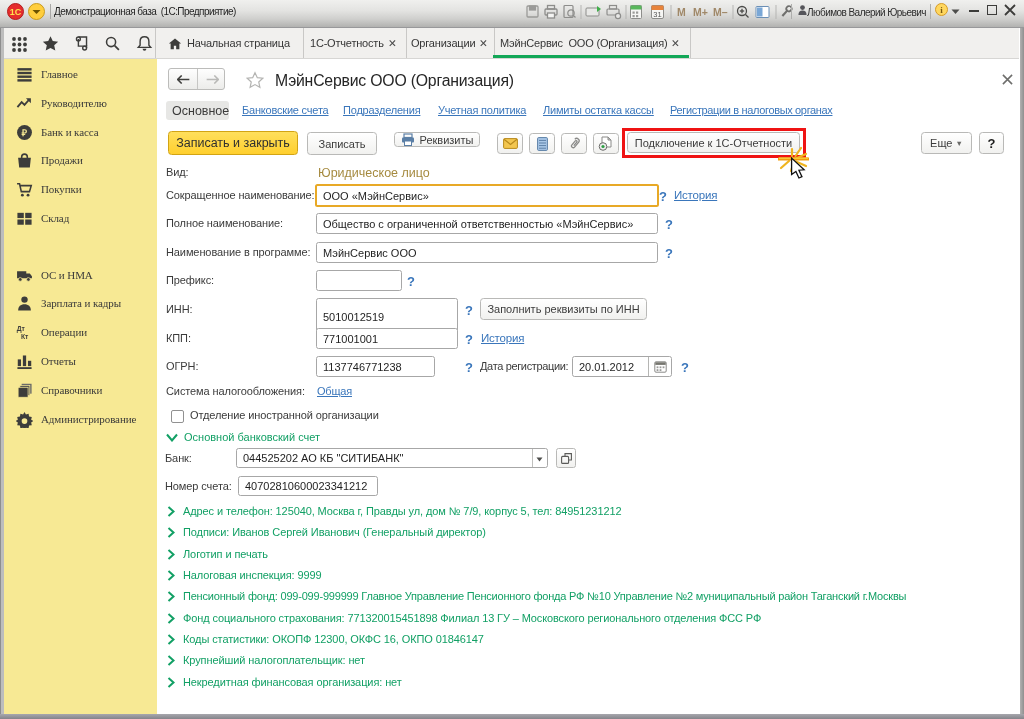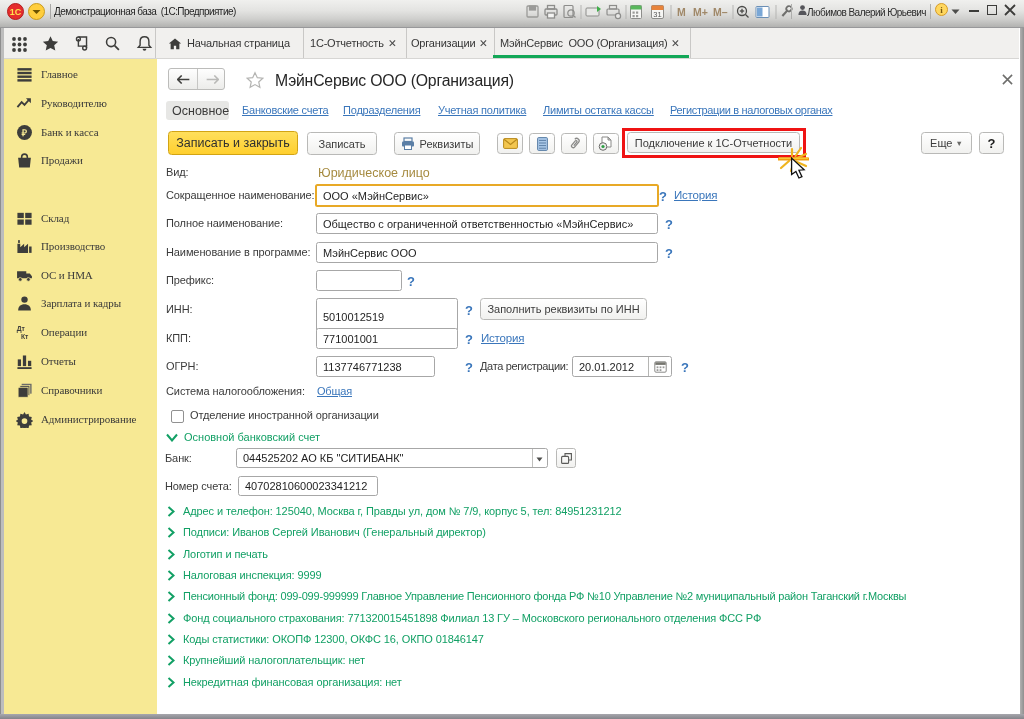--- a/index.html
+++ b/index.html
@@ -212,38 +212,40 @@
       </svg>
       <div class="sbtext">Банк и касса</div>
     </div>
     <div class="sbitem" style="top:91px">
       <svg class="sbicon" viewBox="0 0 24 24">
         <path d="M3 8 h18 l-1.5 14 h-15 z" fill="#3d3d3b"></path>
         <path d="M8 10 v-3 a4 4 0 0 1 8 0 v3" fill="none" stroke="#3d3d3b" stroke-width="2.2"></path>
       </svg>
       <div class="sbtext">Продажи</div>
     </div>
+    <div class="sbitem" style="top:120px">
+      <svg class="sbicon" viewBox="0 0 24 24">
+        <g fill="none" stroke="#3d3d3b" stroke-width="2.2">
+          <path d="M1.5 4 h3.5 l2.5 11 h11.5 l2.5 -8.5 h-15"></path>
+        </g>
+        <circle cx="9" cy="20" r="2" fill="#3d3d3b"></circle>
+        <circle cx="17" cy="20" r="2" fill="#3d3d3b"></circle>
+      </svg>
+      <div class="sbtext">Покупки</div>
+    </div>
     <div class="sbitem" style="top:149px">
       <svg class="sbicon" viewBox="0 0 24 24">
         <g fill="#3d3d3b">
           <rect x="2" y="4" width="9" height="7.4"></rect>
           <rect x="13" y="4" width="9" height="7.4"></rect>
           <rect x="2" y="13.4" width="9" height="7.4"></rect>
           <rect x="13" y="13.4" width="9" height="7.4"></rect>
         </g>
       </svg>
       <div class="sbtext">Склад</div>
-    </div>
-    <div class="sbitem" style="top:177px">
-      <svg class="sbicon" viewBox="0 0 24 24">
-        <path d="M2 21 v-13 h4 v5 l5.5 -5 v5 l5.5 -5 v13 z" fill="#3d3d3b"></path>
-        <rect x="18.5" y="12" width="3.5" height="9" fill="#3d3d3b"></rect>
-        <rect x="3" y="3" width="2.4" height="4" fill="#3d3d3b"></rect>
-      </svg>
-      <div class="sbtext">Производство</div>
     </div>
     <div class="sbitem" style="top:234px">
       <svg class="sbicon" viewBox="0 0 24 24">
         <circle cx="12" cy="6.5" r="4.5" fill="#3d3d3b"></circle>
         <path d="M3 22 c0 -6 3.5 -9 9 -9 s9 3 9 9 z" fill="#3d3d3b"></path>
       </svg>
       <div class="sbtext">Зарплата и кадры</div>
     </div>
     <div class="sbitem" style="top:206px">
       <svg class="sbicon" viewBox="0 0 24 24">
@@ -311,21 +313,21 @@
   <div class="abs" style="left:166px;top:101px;width:63px;height:19px;background:#e7e7e5;border-radius:3px"></div>
   <div class="abs" style="left:172px;top:104px;font-size:12.5px;color:#3b3b3b">Основное</div>
   <div class="abs blink" style="left:242px;top:104px">Банковские счета</div>
   <div class="abs blink" style="left:343px;top:104px">Подразделения</div>
   <div class="abs blink" style="left:438px;top:104px">Учетная политика</div>
   <div class="abs blink" style="left:543px;top:104px">Лимиты остатка кассы</div>
   <div class="abs blink" style="left:670px;top:104px;letter-spacing:-0.35px">Регистрации в налоговых органах</div>
 
   <div class="abs" style="left:168px;top:131px;width:130px;height:24px;background:linear-gradient(#ffdf5c,#ffcf2e);border:1px solid #d2a414;border-radius:3.5px;display:flex;align-items:center;justify-content:center;font-size:12.5px;font-weight:normal;color:#2f2f2f">Записать и закрыть</div>
   <div class="abs btn" style="left:307px;top:132px;width:70px;height:23px">Записать</div>
-  <div class="abs btn" style="left:394px;top:132px;width:86px;height:23px">
+  <div class="abs btn" style="left:394px;top:132px;width:86px;height:15px">
     <svg width="14" height="13" viewBox="0 0 14 13" style="margin-right:5px">
       <rect x="1" y="4.5" width="12" height="5" rx="1" fill="#5b7fa6"></rect>
       <rect x="3" y="1" width="8" height="3.5" fill="none" stroke="#5b7fa6" stroke-width="1.2"></rect>
       <rect x="3.5" y="8" width="7" height="4.5" fill="#fff" stroke="#5b7fa6" stroke-width="1"></rect>
     </svg>Реквизиты</div>
   <div class="abs btn" style="left:497px;top:133px;width:26px;height:21px">
     <svg width="15" height="11" viewBox="0 0 15 11">
       <rect x="0.6" y="0.6" width="13.8" height="9.8" rx="1" fill="#f3c64f" stroke="#b88a1d"></rect>
       <path d="M1 1.2 L7.5 6.5 L14 1.2" fill="none" stroke="#b88a1d" stroke-width="1.2"></path>
     </svg>

